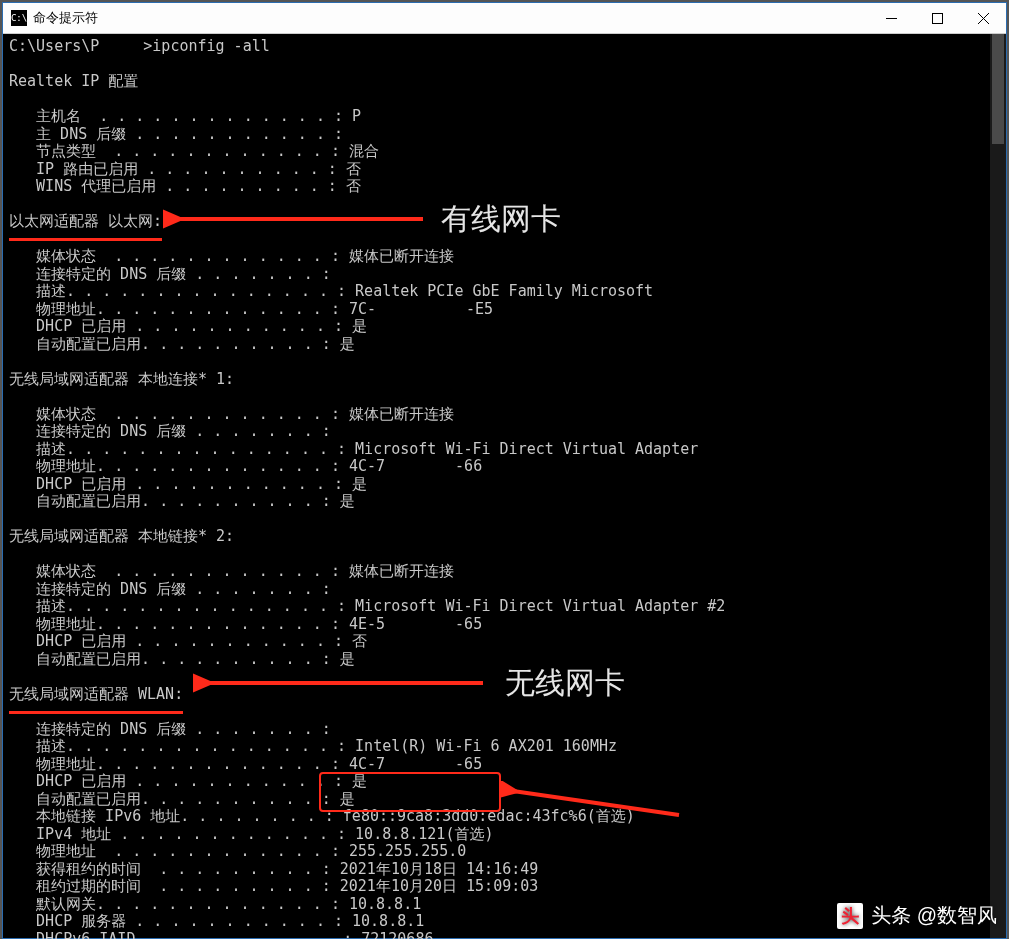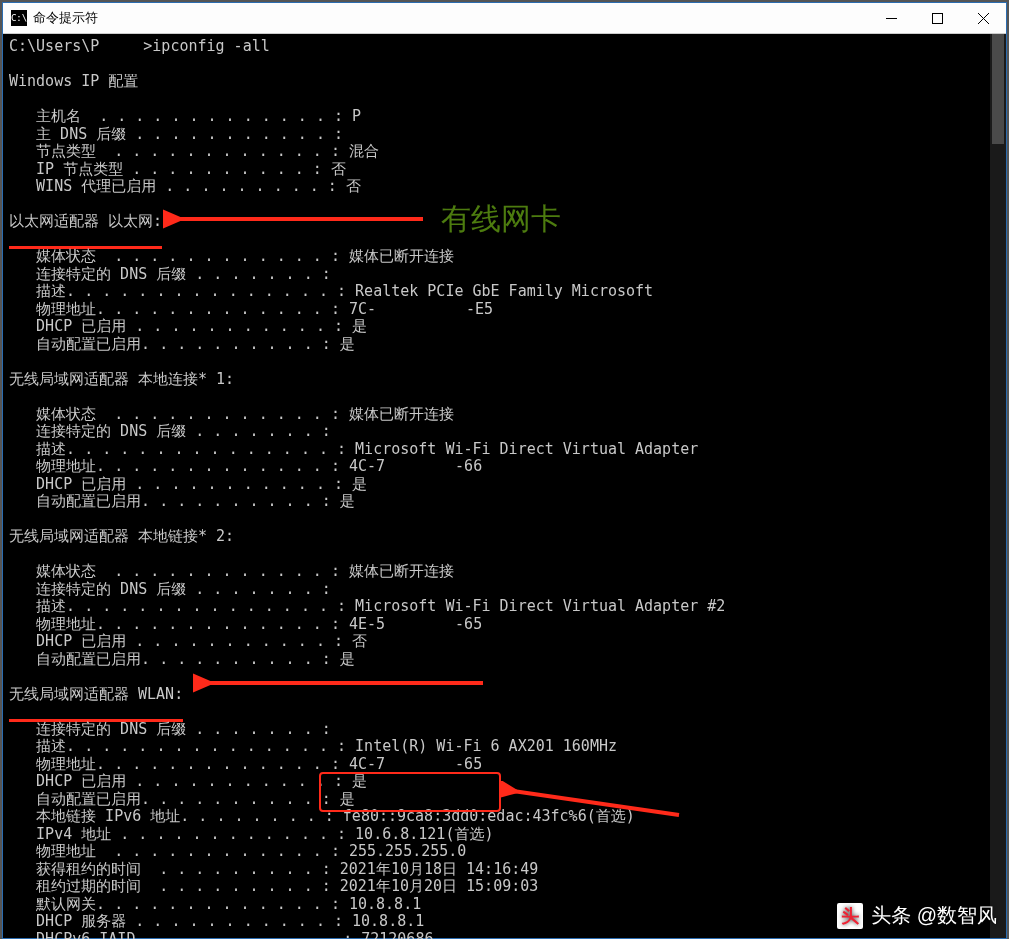--- a/index.html
+++ b/index.html
@@ -84,36 +84,36 @@
     display: inline-block;
     background: #000;
     color: #000;
     vertical-align: middle;
     border-radius: 1px;
     position: relative;
     top: -1px;
   }
   .underline-red {
     border-bottom: 3px solid #ff2a1a;
-    padding-bottom: 16px;
+    padding-bottom: 8px;
     display: inline;
   }
   .arrow {
     position: absolute;
     pointer-events: none;
   }
   .redbox {
     position: absolute;
     border: 2px solid #ff2a1a;
     border-radius: 4px;
     pointer-events: none;
   }
   .label {
     position: absolute;
-    color: #4d7c0f;
+    color: #e5e5e5;
     font-size: 30px;
     font-family: "Microsoft YaHei", sans-serif;
     pointer-events: none;
   }
   .watermark {
     position: absolute;
     right: 12px;
     bottom: 10px;
     color: #fff;
     font-size: 20px;
@@ -161,26 +161,26 @@
         </svg>
     </div>
   </div>
 
   <div class="scrollbar">
     <div class="scrollthumb"></div>
   </div>
 
   <div class="terminal"><span>C:\Users\P</span><span class="redact" style="width:44px;height:14px"></span><span>&gt;ipconfig -all</span>
 
-<span>Windows IP 配置</span>
+<span>Realtek IP 配置</span>
 
 <span>   主机名  . . . . . . . . . . . . . : </span><span>P</span><span class="redact" style="width:36px;height:13px"></span>
 <span>   主 DNS 后缀 . . . . . . . . . . . : </span>
 <span>   节点类型  . . . . . . . . . . . . : </span><span>混合</span>
-<span>   IP 节点类型 . . . . . . . . . . : </span><span>否</span>
+<span>   IP 路由已启用 . . . . . . . . . . : </span><span>否</span>
 <span>   WINS 代理已启用 . . . . . . . . . : </span><span>否</span>
 
 <span class="underline-red">以太网适配器 以太网:</span>
 
 <span>   媒体状态  . . . . . . . . . . . . : </span><span>媒体已断开连接</span>
 <span>   连接特定的 DNS 后缀 . . . . . . . : </span>
 <span>   描述. . . . . . . . . . . . . . . : </span><span>Realtek PCIe GbE Family Microsoft</span>
 <span>   物理地址. . . . . . . . . . . . . : </span><span>7C-</span><span class="redact" style="width:90px;height:13px"></span><span>-E5</span>
 <span>   DHCP 已启用 . . . . . . . . . . . : </span><span>是</span>
 <span>   自动配置已启用. . . . . . . . . . : </span><span>是</span>
@@ -204,21 +204,21 @@
 <span>   自动配置已启用. . . . . . . . . . : </span><span>是</span>
 
 <span class="underline-red">无线局域网适配器 WLAN:</span>
 
 <span>   连接特定的 DNS 后缀 . . . . . . . : </span>
 <span>   描述. . . . . . . . . . . . . . . : </span><span>Intel(R) Wi-Fi 6 AX201 160MHz</span>
 <span>   物理地址. . . . . . . . . . . . . : </span><span>4C-7</span><span class="redact" style="width:70px;height:13px"></span><span>-65</span>
 <span>   DHCP 已启用 . . . . . . . . . . . : </span><span>是</span>
 <span>   自动配置已启用. . . . . . . . . . : </span><span>是</span>
 <span>   本地链接 IPv6 地址. . . . . . . . : </span><span>fe80::9ca8:3dd0:edac:43fc%6(首选)</span>
-<span>   IPv4 地址 . . . . . . . . . . . . : </span><span>10.6.8.121(首选)</span>
+<span>   IPv4 地址 . . . . . . . . . . . . : </span><span>10.8.8.121(首选)</span>
 <span>   物理地址  . . . . . . . . . . . . : </span><span>255.255.255.0</span>
 <span>   获得租约的时间  . . . . . . . . . : </span><span>2021年10月18日 14:16:49</span>
 <span>   租约过期的时间  . . . . . . . . . : </span><span>2021年10月20日 15:09:03</span>
 <span>   默认网关. . . . . . . . . . . . . : </span><span>10.8.8.1</span>
 <span>   DHCP 服务器 . . . . . . . . . . . : </span><span>10.8.8.1</span>
 <span>   DHCPv6 IAID . . . . . . . . . . . : </span><span>72120686</span>
 
 
 
 </div>
@@ -234,20 +234,21 @@
   <div class="label" style="left:438px;top:196px">有线网卡</div>
 
   <svg class="arrow" style="left:190px;top:668px" width="300" height="24">
     <defs>
         <marker id="ah2" markerWidth="14" markerHeight="12" refX="2" refY="6" orient="auto">
           <path d="M14,0 L0,6 L14,12 Z" fill="#ff2a1a"></path>
         </marker>
       </defs>
     <line x1="290" y1="12" x2="14" y2="12" stroke="#ff2a1a" stroke-width="4" marker-end="url(#ah2)"></line>
   </svg>
+  <div class="label" style="left:502px;top:660px">无线网卡</div>
 
   <div class="redbox" style="left:316px;top:769px;width:178px;height:36px"></div>
   <svg class="arrow" style="left:496px;top:778px" width="190" height="40">
     <defs>
         <marker id="ah3" markerWidth="14" markerHeight="12" refX="2" refY="6" orient="auto">
           <path d="M14,0 L0,6 L14,12 Z" fill="#ff2a1a"></path>
         </marker>
       </defs>
     <line x1="180" y1="34" x2="14" y2="10" stroke="#ff2a1a" stroke-width="4" marker-end="url(#ah3)"></line>
   </svg>

